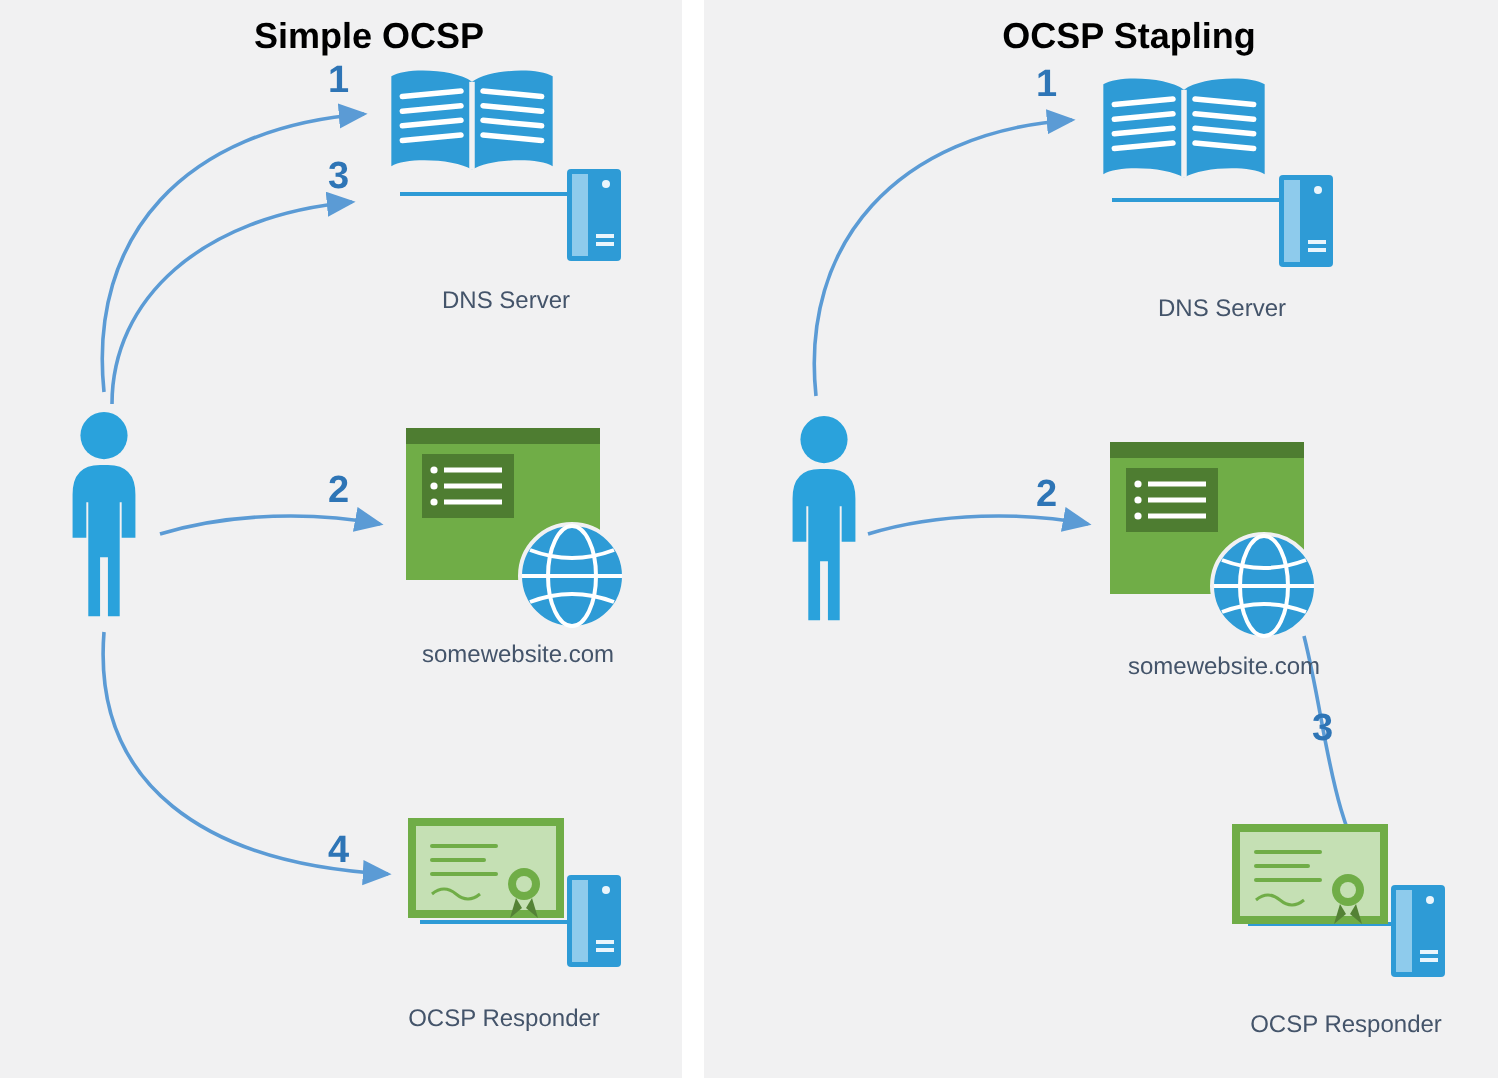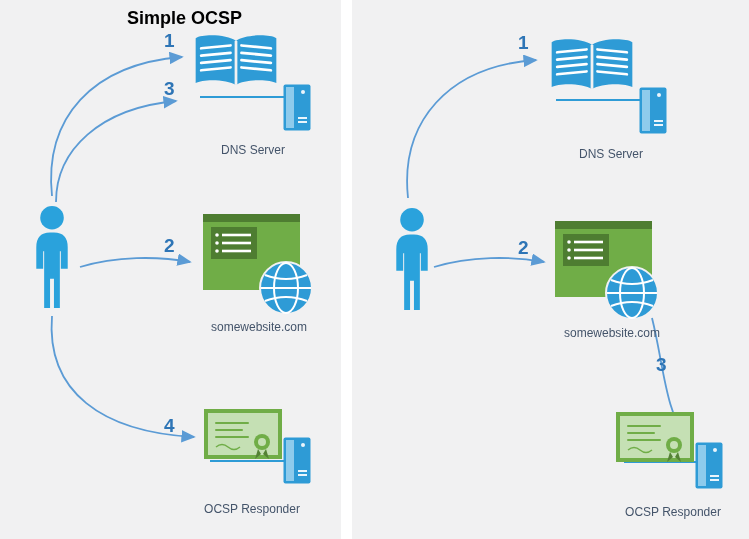--- a/index.html
+++ b/index.html
@@ -125,20 +125,21 @@
     <rect x="0.5" y="0.5" width="27" height="46" rx="2" fill="#2e9bd6"></rect>
     <rect x="3" y="3" width="8" height="41" fill="#8ecbec"></rect>
     <circle cx="20" cy="8" r="2" fill="#eaf5fc"></circle>
     <rect x="15" y="33" width="9" height="2" fill="#eaf5fc"></rect>
     <rect x="15" y="37" width="9" height="2" fill="#eaf5fc"></rect>
   </svg>
   <div class="lbl" style="left:252px;top:502px">OCSP Responder</div>
 </section>
 
 <section class="panel p1">
+  <h2 class="title">OCSP Stapling</h2>
 
   <svg class="arrows" width="397" height="539" viewBox="0 0 397 539">
     <defs>
       <marker id="ah1" markerWidth="9" markerHeight="8" refX="7" refY="3.5" orient="auto">
         <path d="M0,0 L8,3.5 L0,7 Z" fill="#5b9bd5"></path>
       </marker>
     </defs>
     <path class="flow" d="M56,198 C48,122 96,66 184,60" marker-end="url(#ah1)"></path>
     <path class="flow" d="M82,267 C118,256 160,256 192,262" marker-end="url(#ah1)"></path>
     <path class="flow" d="M300,318 C312,366 312,408 338,448" marker-end="url(#ah1)"></path>

